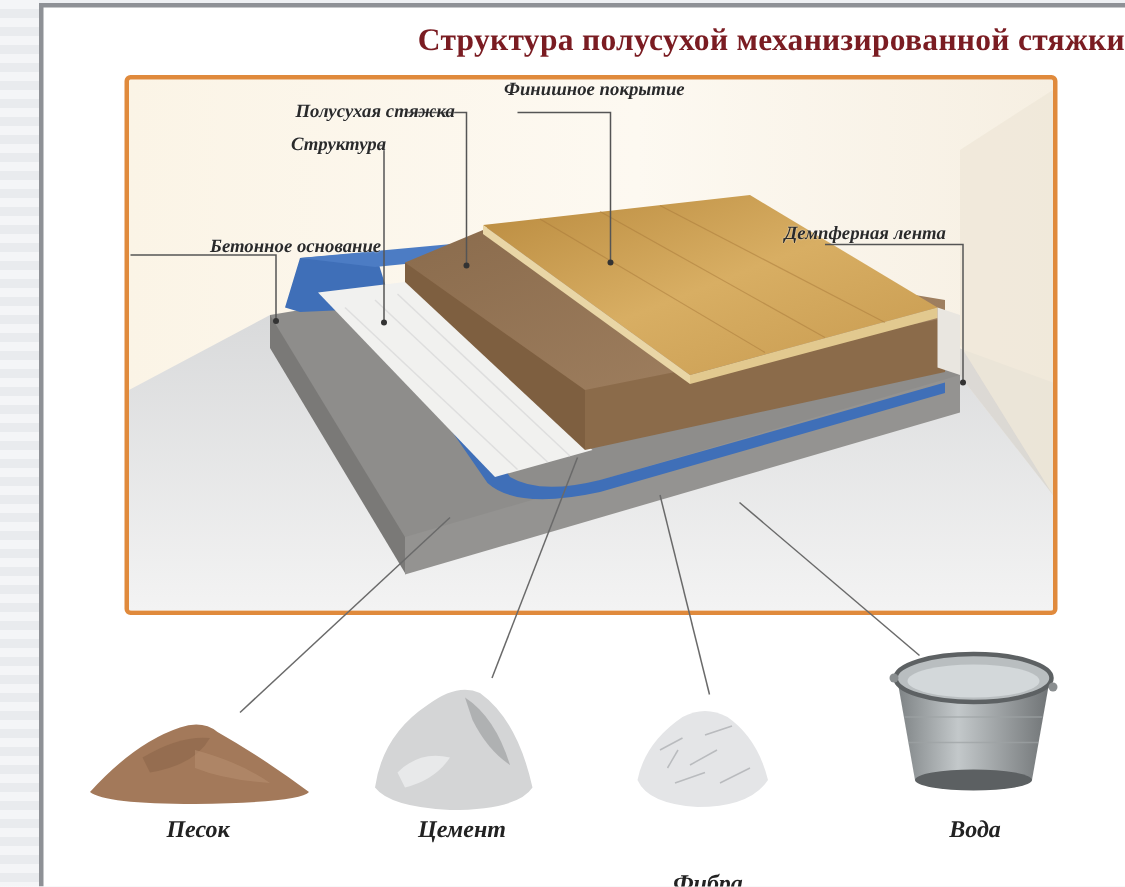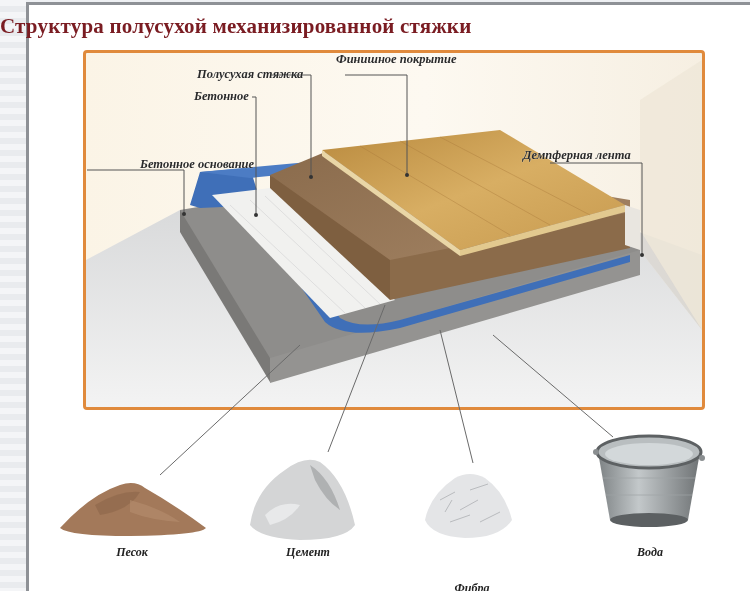--- a/index.html
+++ b/index.html
@@ -13,38 +13,38 @@
     background: repeating-linear-gradient(180deg, #f4f5f7 0 6px, #e9ebee 6px 12px);
   }
   .page {
     position: absolute; left: 26px; top: 2px; width: 724px; height: 589px;
     background: #ffffff;
     border-left: 3px solid #8e9196;
     border-top: 3px solid #8e9196;
     box-sizing: border-box;
   }
   .title {
-    position: absolute; left: 0; top: 14px; width: 750px; text-align: left;
+    position: absolute; left: 0; top: 14px; width: 750px; text-align: right;
     font-family: "Liberation Serif", serif; font-weight: bold;
     font-size: 21px; color: #7a1c22; letter-spacing: 0.2px;
   }
   .frame {
     position: absolute; left: 83px; top: 50px; width: 622px; height: 360px;
     border: 3px solid #e08a3c; border-radius: 4px; box-sizing: border-box;
     background: linear-gradient(90deg, #fbf4e6 0%, #fdf9f1 55%, #f6efe2 100%);
     overflow: hidden;
   }
   .lbl {
     position: absolute; font-family: "Liberation Serif", serif;
     font-style: italic; font-weight: bold; font-size: 12.5px; color: #2a2a2a;
     white-space: nowrap; text-shadow: 0 0 1px #fff;
   }
   .mat-label {
     position: absolute; font-family: "Liberation Serif", serif;
-    font-style: italic; font-weight: bold; font-size: 12px; color: #222;
+    font-style: italic; font-weight: bold; font-size: 16px; color: #222;
     text-align: center; width: 120px;
   }
   svg { position: absolute; left: 0; top: 0; }
 </style>
 </head>
 <body>
 
 <div class="left-strip"></div>
 <div class="page"></div>
 
@@ -181,20 +181,20 @@
       <line x1="603" y1="478" x2="695" y2="478"></line>
       <line x1="606" y1="495" x2="692" y2="495"></line>
     </g>
     <circle cx="596" cy="452" r="3" fill="#8a8e90"></circle>
     <circle cx="702" cy="458" r="3" fill="#8a8e90"></circle>
   </g>
 </svg>
 
 <div class="lbl" style="left:197px; top:67px;text-align:center;">Полусухая стяжка</div>
 <div class="lbl" style="left:336px; top:52px;text-align:right;">Финишное покрытие</div>
-<div class="lbl" style="left:194px; top:89px;">Бетонное</div>
+<div class="lbl" style="left:194px; top:89px;">Структура</div>
 <div class="lbl" style="left:92px; top:157px;margin-left:48px;">Бетонное основание</div>
 <div class="lbl" style="left:523px; top:148px;text-align:right;">Демпферная лента</div>
 
 <div class="mat-label" style="left:72px; top:545px;">Песок</div>
 <div class="mat-label" style="left:248px; top:545px;">Цемент</div>
 <div class="mat-label" style="left:412px; top:545px;margin-top:36px;">Фибра</div>
 <div class="mat-label" style="left:590px; top:545px;">Вода</div>
 
 </body></html>

